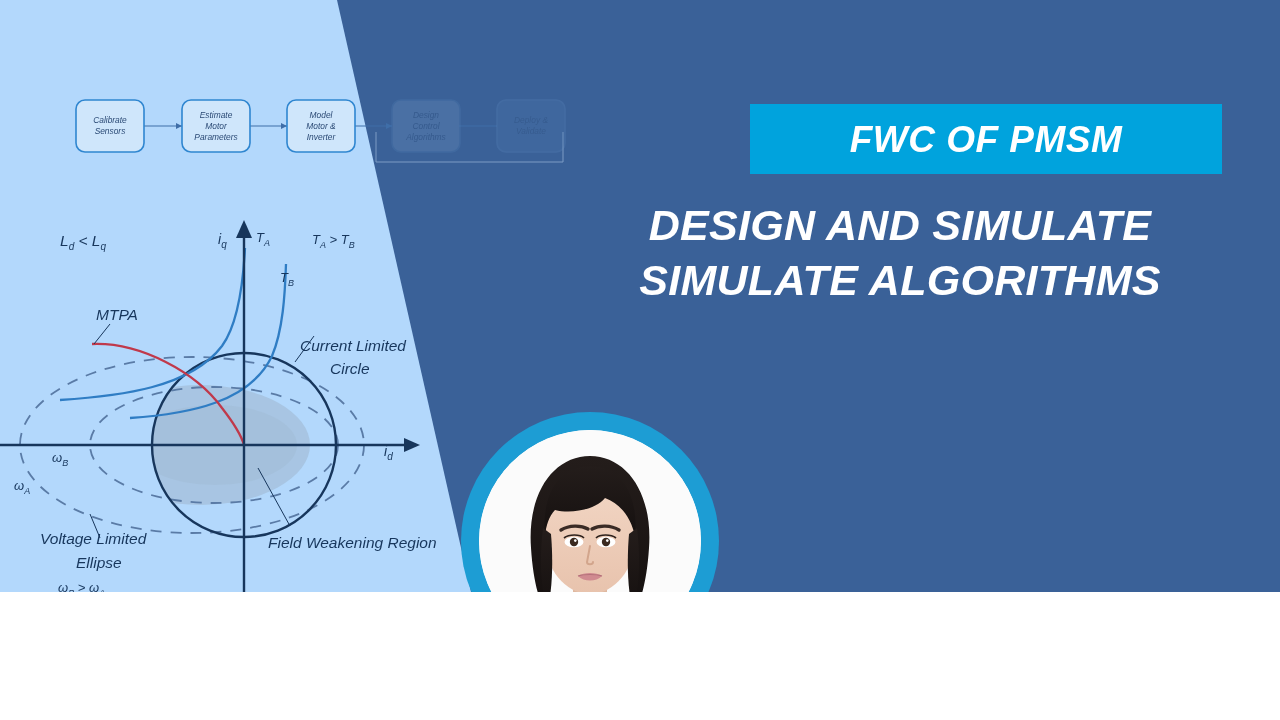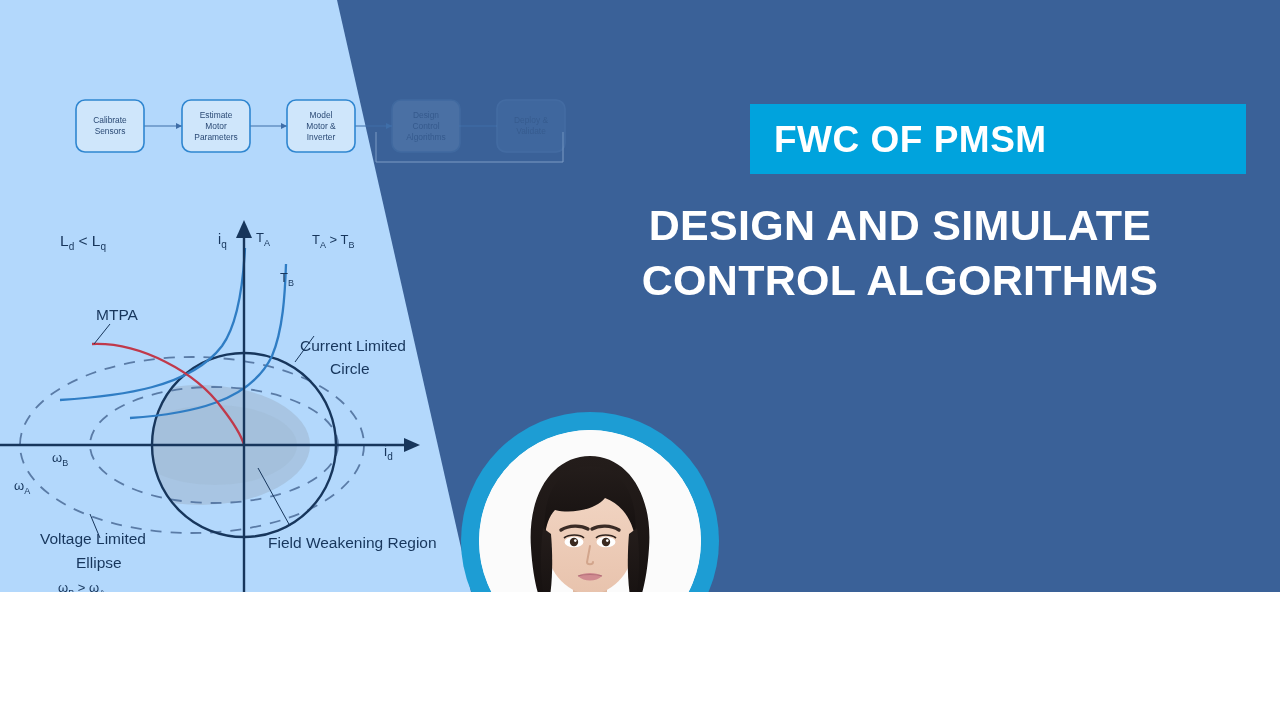--- a/index.html
+++ b/index.html
@@ -10,20 +10,21 @@
   body {
     font-family: "Liberation Sans", sans-serif;
   }
 
   #thumb {
     position: relative;
     width: 1280px;
     height: 592px;
     overflow: hidden;
     background: #3a6198;
+    font-style: italic;
   }
 
   
   .bg-dark {
     position: absolute;
     inset: 0;
     background: #3a6198;
   }
   .bg-light {
     position: absolute;
@@ -67,22 +68,21 @@
   
   .badge-top {
     position: absolute;
     left: 750px;
     top: 104px;
     width: 472px;
     height: 70px;
     background: #00a3dd;
     display: flex;
     align-items: center;
-    justify-content: flex-start;
-    padding-left: 24px;
+    justify-content: center;
   }
   .badge-top-text {
     color: #ffffff;
     font-size: 37px;
     font-weight: bold;
     letter-spacing: 0.5px;
     line-height: 1;
     white-space: nowrap;
   }
 
@@ -293,21 +293,21 @@
       <text class="plot-label big" x="268" y="352" fill="#17365c">Field Weakening Region</text>
     </svg>
   </div>
 
   <div class="badge-top">
     <span class="badge-top-text">FWC OF PMSM</span>
   </div>
 
   <div class="main-title">
     <span class="line">DESIGN AND SIMULATE</span>
-    <span class="line">CONTROL ALGORITHMS</span>
+    <span class="line">SIMULATE ALGORITHMS</span>
   </div>
 
   <div class="avatar">
     <div class="avatar-inner">
       <div class="avatar-photo">
         <svg width="222" height="222" viewBox="0 0 222 222">
           <defs>
             <clipPath id="avClip">
                 <circle cx="111" cy="111" r="111"></circle>
               </clipPath>

